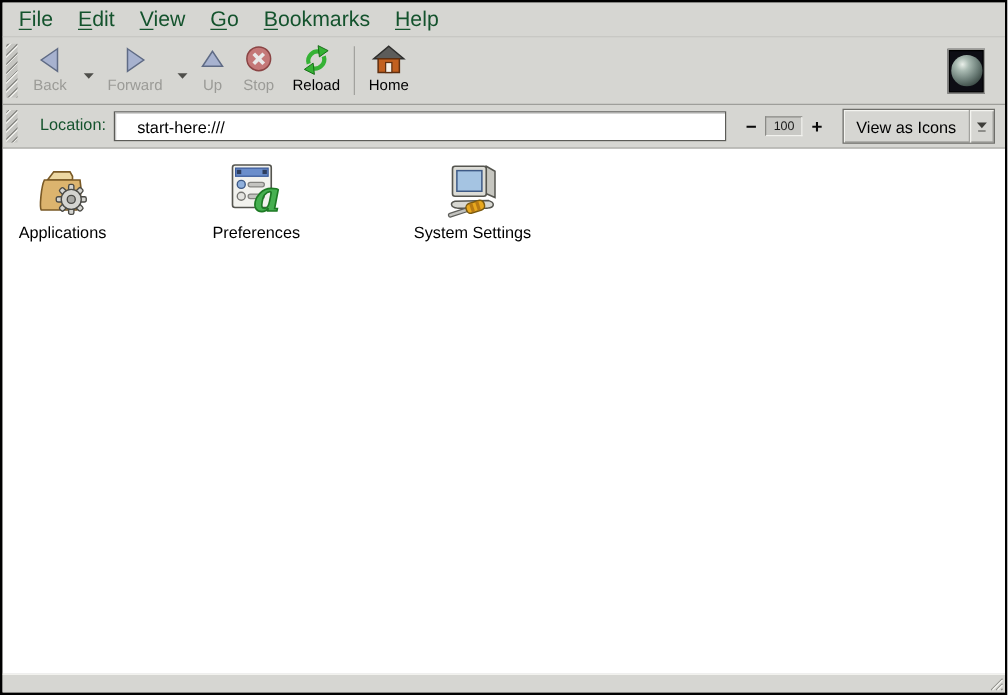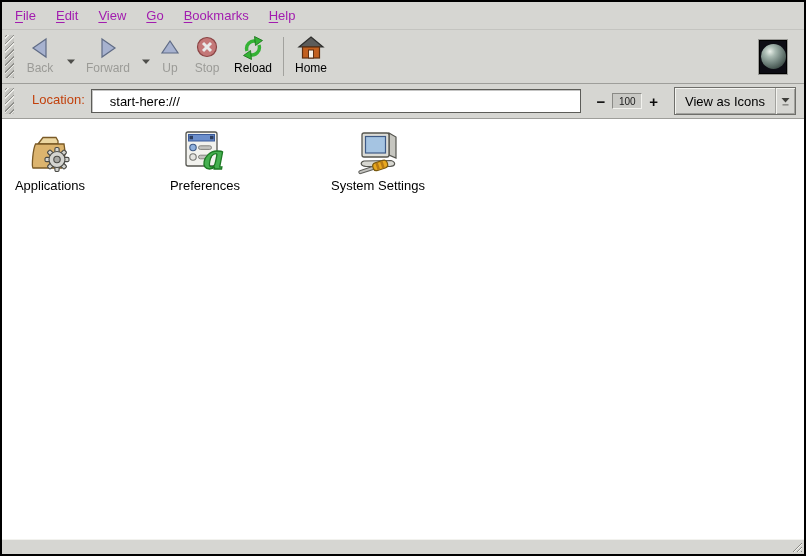--- a/index.html
+++ b/index.html
@@ -17,21 +17,21 @@
   
   .menubar {
     height:28px; flex:0 0 28px;
     display:flex; align-items:center;
     padding-left:3px;
     background:#d6d6d2;
     border-bottom:1px solid #c4c4c0;
   }
   .menu-item {
     padding:4px 10px;
-    font-size:13px; color:#a21caf;
+    font-size:17px; color:#14532d;
     cursor:default;
   }
   .menu-item u { text-decoration:underline; text-underline-offset:2px; }
 
   
   .toolbar {
     height:54px; flex:0 0 54px;
     display:flex; align-items:stretch;
     background:#d6d6d2;
     border-bottom:1px solid #9e9e9a;
@@ -64,21 +64,21 @@
   }
 
   
   .locationbar {
     height:35px; flex:0 0 35px;
     display:flex; align-items:center;
     background:#d6d6d2;
     border-bottom:1px solid #9e9e9a;
     padding:0 8px 0 2px;
   }
-  .loc-label { font-size:13px; color:#c2410c; margin:0 6px 4px 15px; white-space:nowrap; }
+  .loc-label { font-size:13px; color:#14532d; margin:0 6px 4px 15px; white-space:nowrap; }
   .loc-input {
     flex:1; height:24px;
     font-family:"Liberation Sans","DejaVu Sans",sans-serif;
     font-size:13px; color:#000;
     background:#fff;
     border:1px solid #5c5c58;
     box-shadow:inset 1px 1px 0 rgba(90,90,86,.35);
     padding:0 18px; outline:none;
   }
   .zoom-out,.zoom-in {

